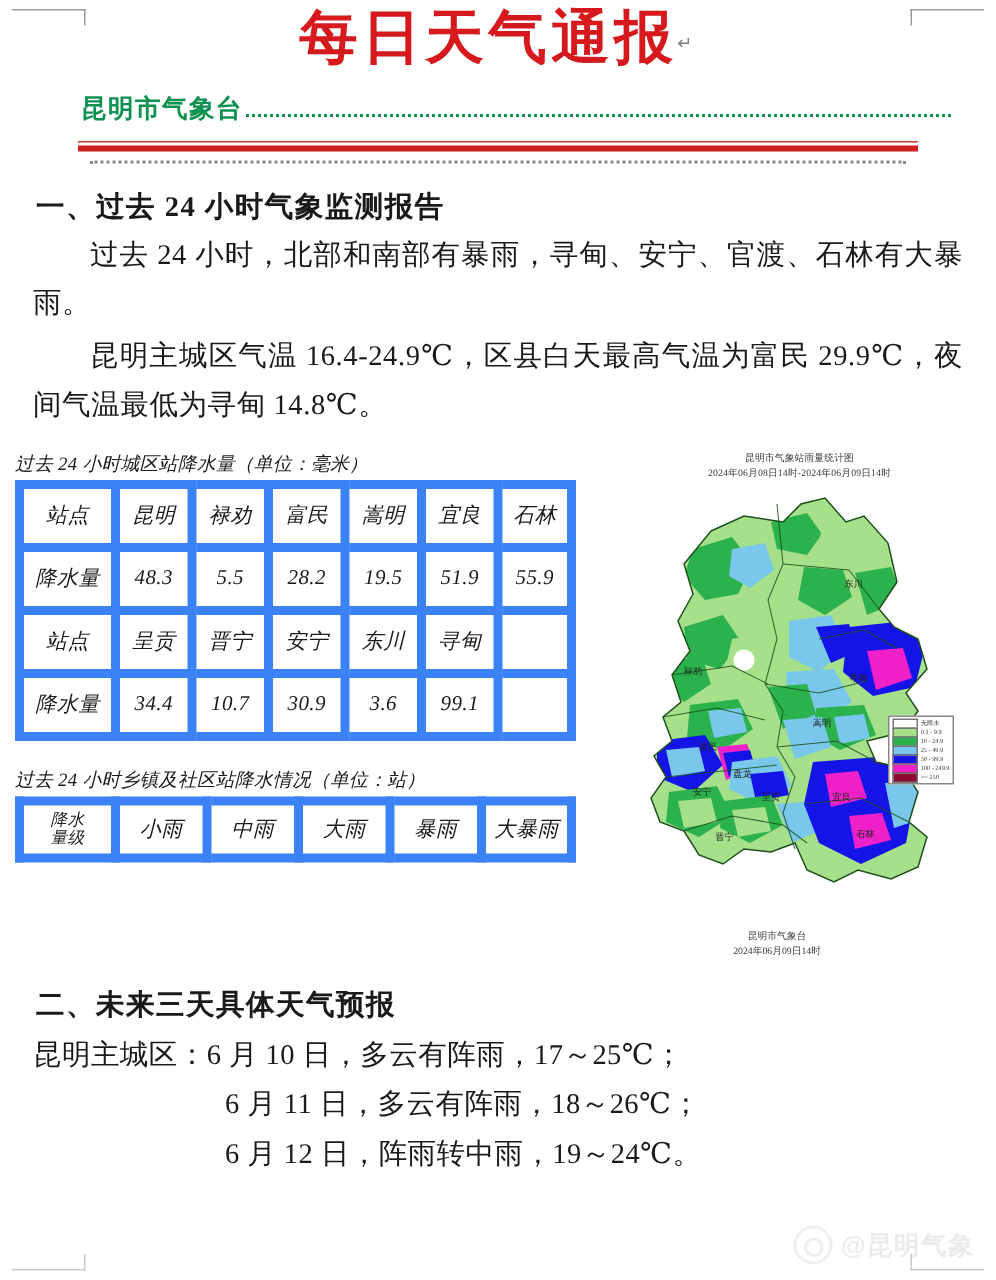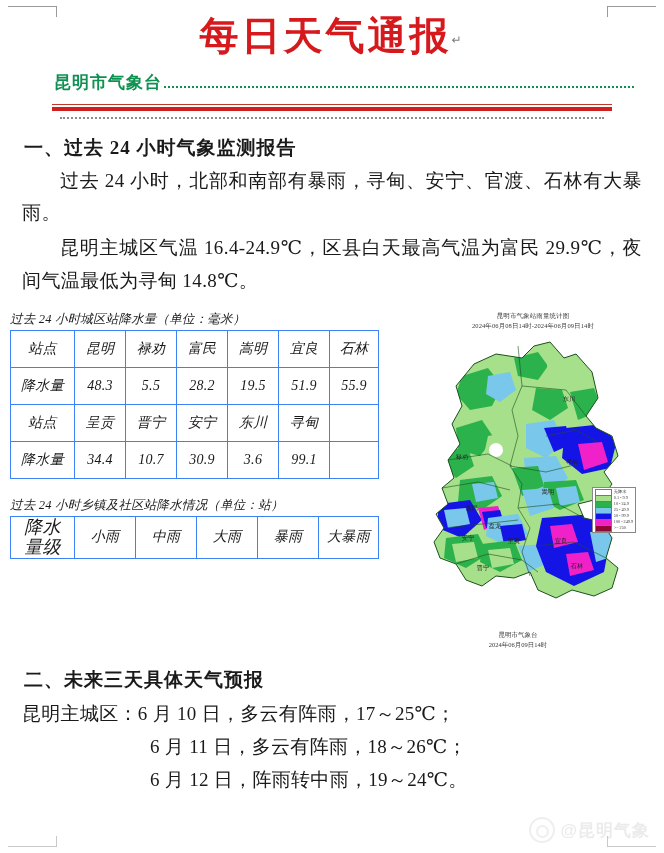--- a/index.html
+++ b/index.html
@@ -21,21 +21,20 @@
   .crop-bl { bottom: 6px; left: 8px;  width: 48px; height: 10px; border-bottom: 1px solid #c9c9c9; border-right: 1px solid #c9c9c9; }
   .crop-br { bottom: 6px; right: 8px; width: 48px; height: 10px; border-bottom: 1px solid #c9c9c9; border-left: 1px solid #c9c9c9; }
 
   
   .doc-title {
     text-align: center;
     color: #d5191c;
     font-size: 39px;
     font-weight: bold;
     letter-spacing: 3px;
-    padding-top: 10px;
     line-height: 1.35;
     font-family: Liberation Serif, serif;
   }
   .pilcrow { color: #7d7d7d; font-size: 12px; font-weight: normal; vertical-align: middle; }
 
   .issuer-row {
     display: flex;
     align-items: baseline;
     color: #0f9152;
     font-weight: bold;
@@ -92,33 +91,33 @@
     letter-spacing: 0.2px;
     margin-bottom: 2px;
     white-space: nowrap;
   }
   table.grid {
     border-collapse: collapse;
     width: 368px;
     table-layout: fixed;
   }
   table.grid td {
-    border: 1px solid #3b82f6;
+    border: 6px solid #3b82f6;
     text-align: center;
     vertical-align: middle;
     font-size: 14px;
     height: 36px;
     padding: 0 1px;
     letter-spacing: 0.3px;
   }
   table.grid td.num { font-family: "Liberation Serif", serif; }
 
   .tbl2-wrap { margin-top: 18px; }
   table.grid2 td { height: 32px; font-size: 14px; }
-  table.grid2 td.hdr2 { line-height: 1.12; font-size: 18px; margin-left: 28px; }
+  table.grid2 td.hdr2 { line-height: 1.12; font-size: 11px; margin-left: 28px; }
 
   
   .map-col {
     position: absolute;
     right: 6px; top: 0;
     width: 250px; height: 340px;
   }
   .map-title {
     text-align: center;
     font-size: 6.5px;

